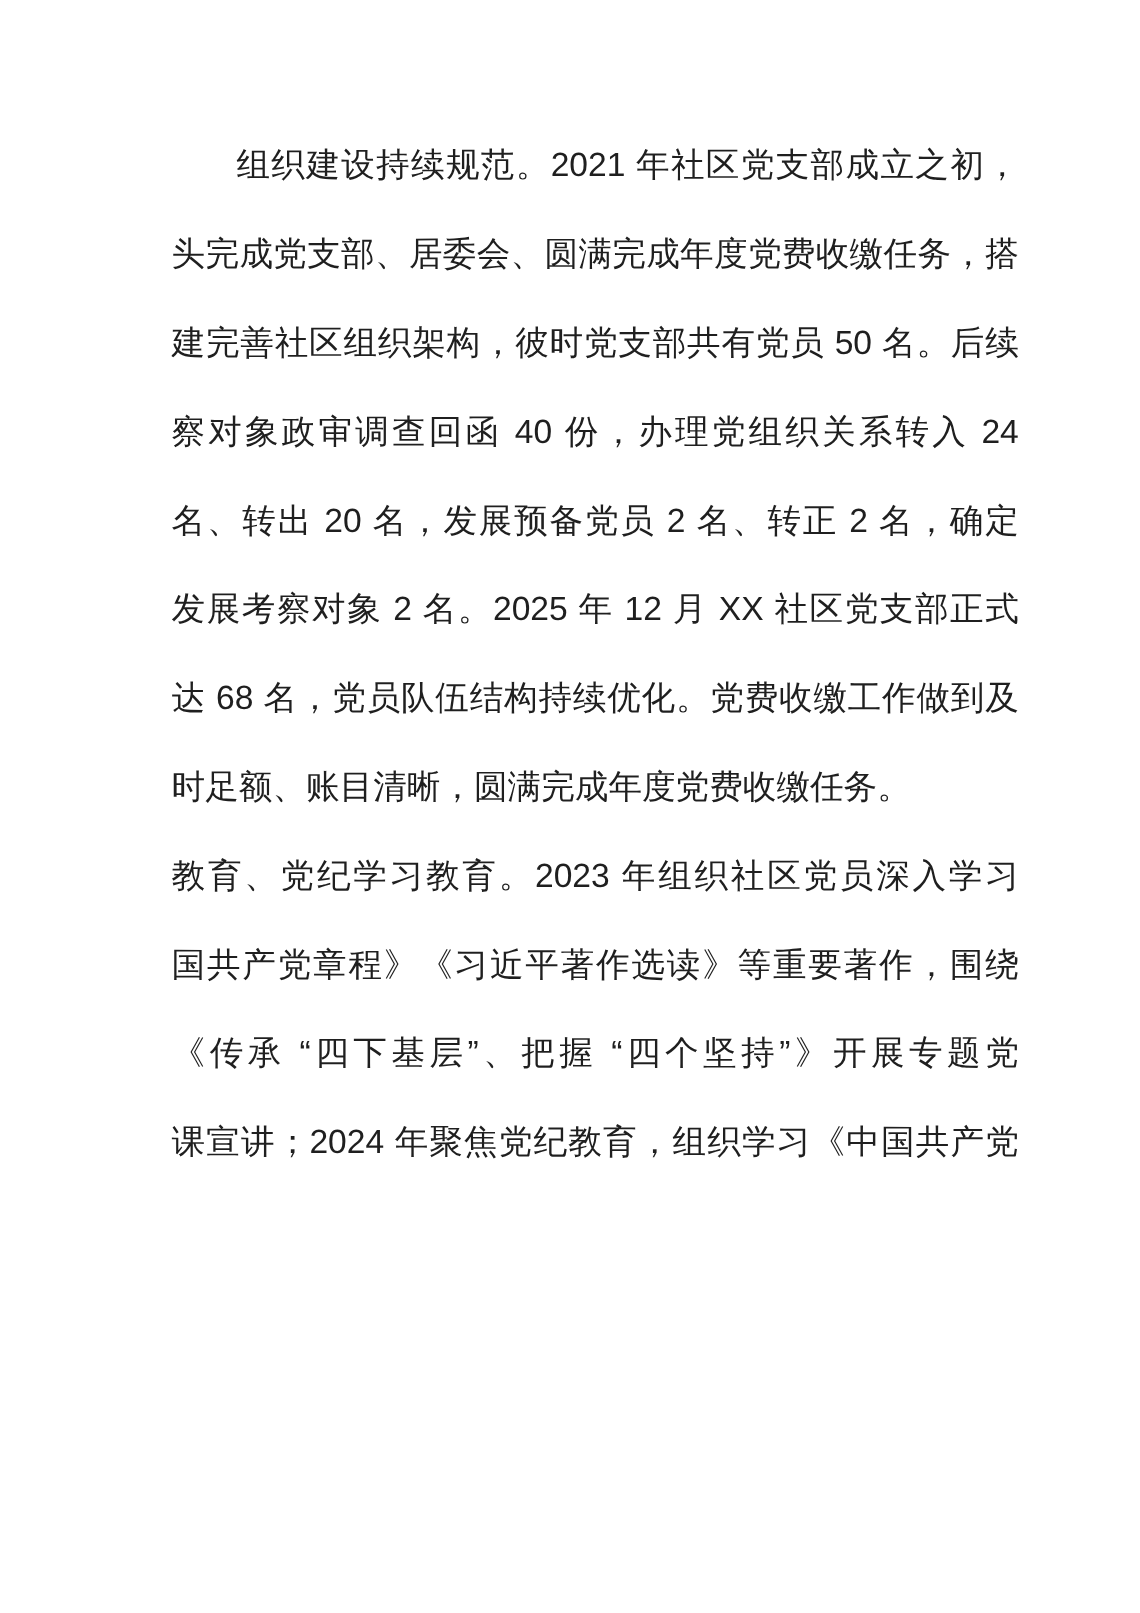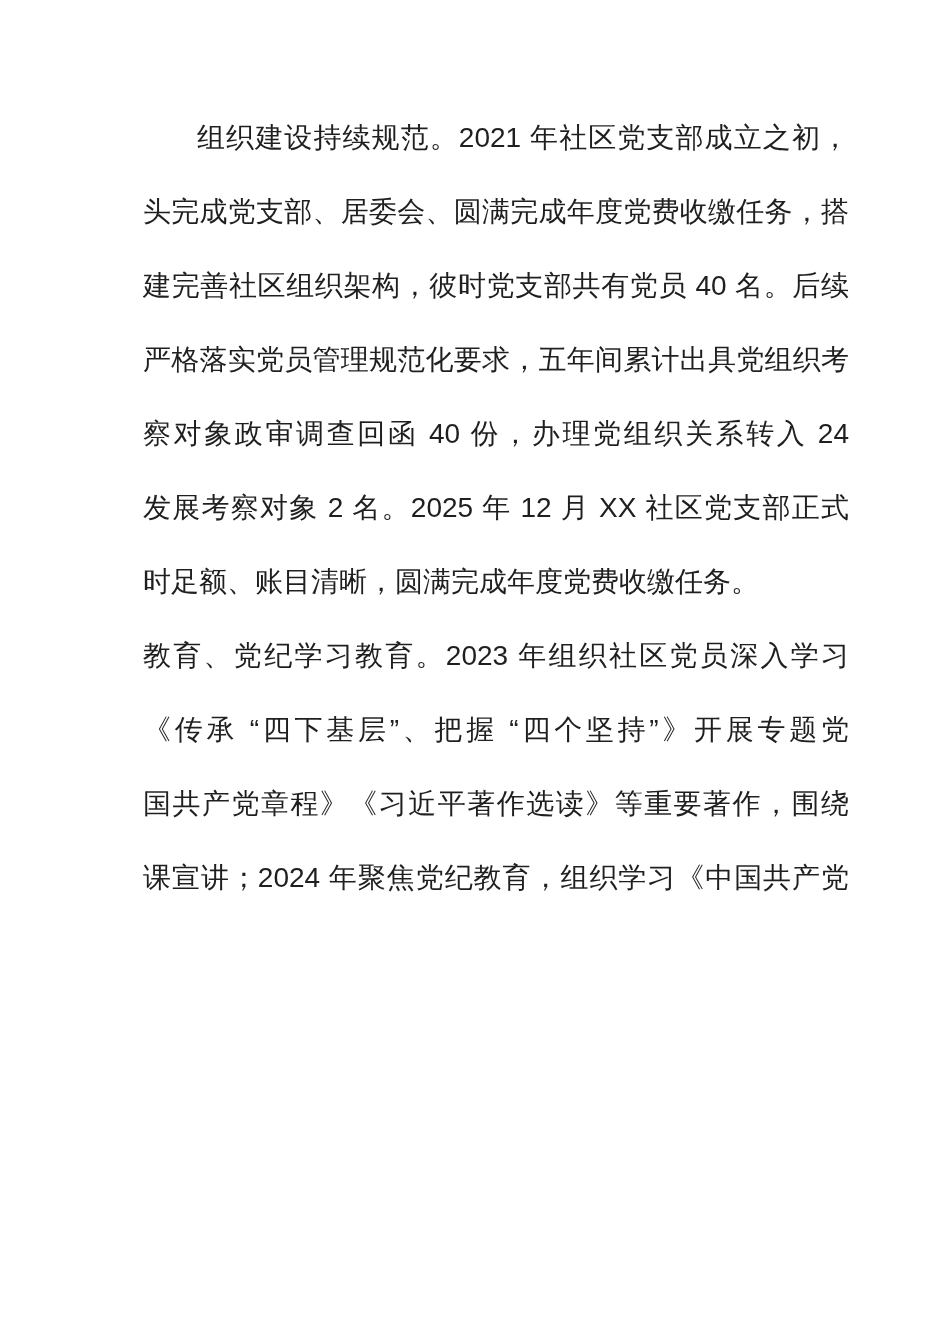--- a/index.html
+++ b/index.html
@@ -52,28 +52,29 @@
 </style>
 </head>
 <body>
 
 <div class="page">
   <div class="doc">
 
     <div>
       <div class="line indent">组织建设持续规范。2021 年社区党支部成立之初，牵</div>
       <div class="line">头完成党支部、居委会、圆满完成年度党费收缴任务，搭</div>
-      <div class="line">建完善社区组织架构，彼时党支部共有党员 40 名。后续</div>
-      <div class="line">严格落实党员管理规范化要求，五年间累计出具党组织考</div>
+      <div class="line">建完善社区组织架构，彼时党支部共有党员 50 名。后续</div>
       <div class="line">察对象政审调查回函 40 份，办理党组织关系转入 24</div>
+      <div class="line">名、转出 20 名，发展预备党员 2 名、转正 2 名，确定</div>
       <div class="line">发展考察对象 2 名。2025 年 12 月 XX 社区党支部正式</div>
+      <div class="line">达 68 名，党员队伍结构持续优化。党费收缴工作做到及</div>
       <div class="line para-end">时足额、账目清晰，圆满完成年度党费收缴任务。</div>
     </div>
 
     <div>
       <div class="line">教育、党纪学习教育。2023 年组织社区党员深入学习《中</div>
+      <div class="line">国共产党章程》《习近平著作选读》等重要著作，围绕</div>
       <div class="line">《传承 “四下基层”、把握 “四个坚持”》开展专题党</div>
-      <div class="line">国共产党章程》《习近平著作选读》等重要著作，围绕</div>
       <div class="line">课宣讲；2024 年聚焦党纪教育，组织学习《中国共产党纪</div>
     </div>
 
   </div>
 </div>
 
 </body></html>

